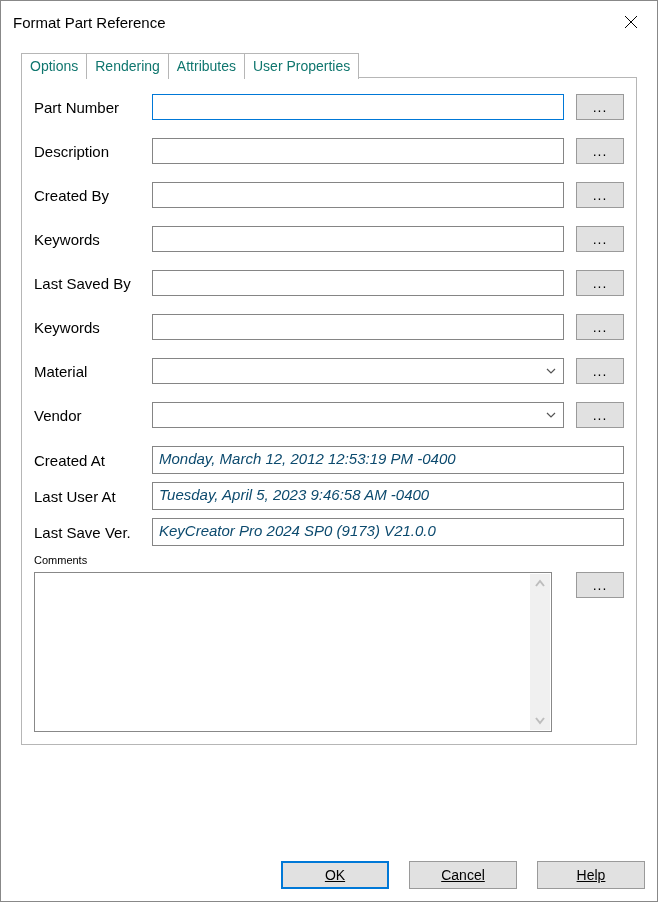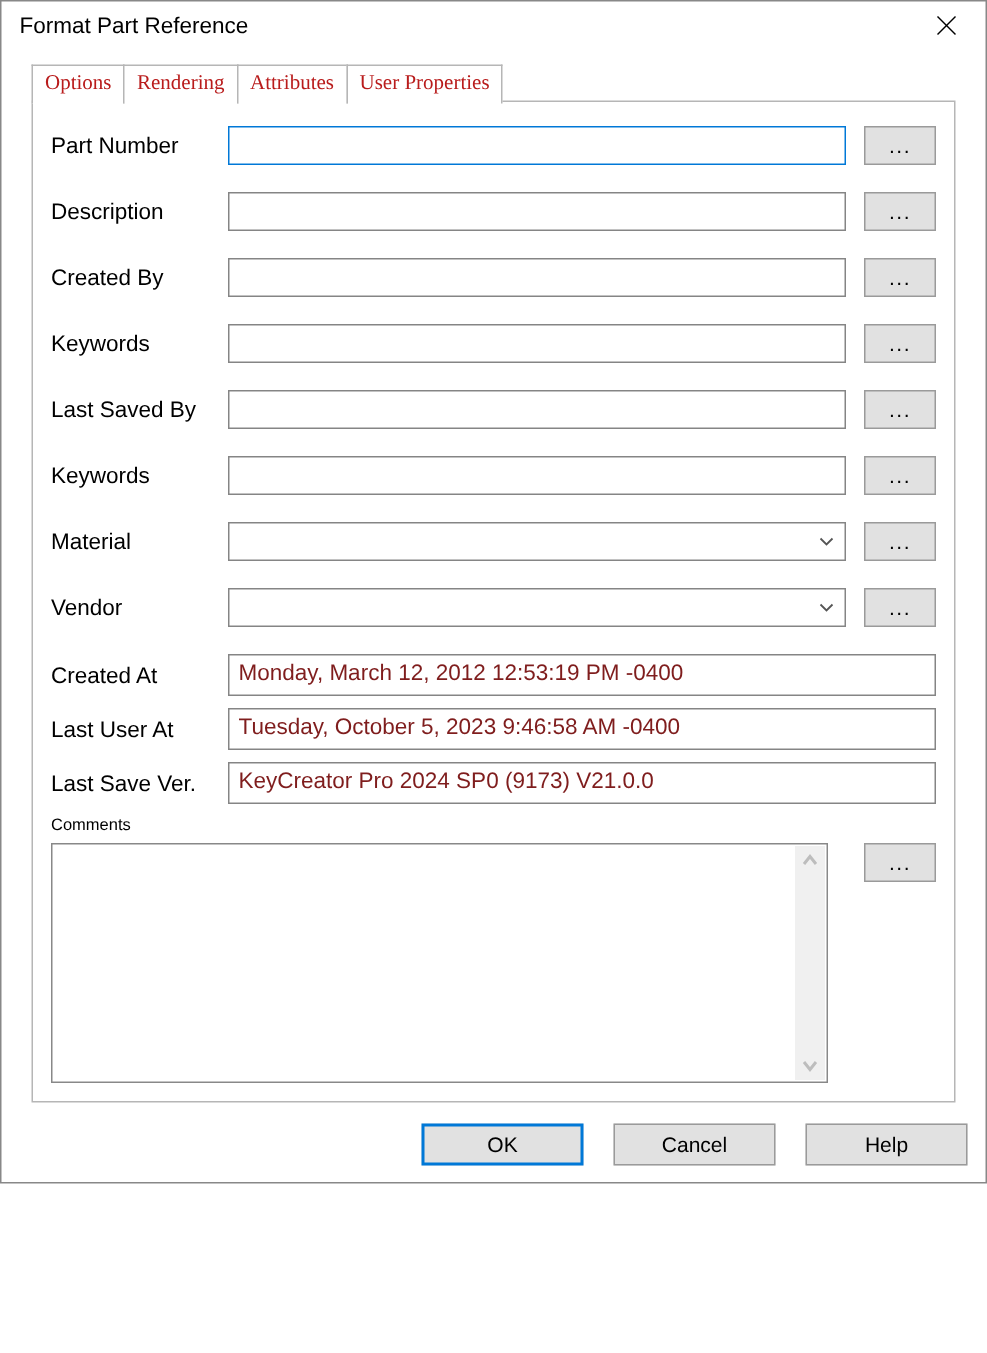--- a/index.html
+++ b/index.html
@@ -8,21 +8,21 @@
     font-family: "Segoe UI", Tahoma, sans-serif;
     font-size: 14px;
     color: #000;
     background: #fff;
     width: 658px;
     height: 902px;
     overflow: hidden;
   }
   .window {
     width: 658px;
-    height: 789px;
+    height: 902px;
     border: 1px solid #888;
     background: #fff;
     display: flex;
     flex-direction: column;
   }
   .titlebar {
     height: 42px;
     display: flex;
     align-items: center;
     justify-content: space-between;
@@ -52,22 +52,21 @@
   }
   .tab {
     border: 1px solid #b6b6b6;
     border-bottom: none;
     padding: 4px 8px 5px 8px;
     margin-right: -1px;
     background: #fff;
     cursor: pointer;
     position: relative;
     font-size: 14px;
-    color: #b91c1c;
-    font-family: Liberation Serif, serif;
+    color: #0f766e;
   }
   .tab.inactive {
     top: 2px;
   }
   .tab.active {
     border-color: #b6b6b6;
     padding: 5px 10px 6px 10px;
     top: 1px;
     z-index: 3;
     background: #fff;
@@ -149,21 +148,22 @@
     color: #555;
   }
   .combo-arrow svg { width: 10px; height: 6px; }
   .readonly {
     flex: 1;
     height: 28px;
     border: 1px solid #858585;
     background: #fff;
     padding: 3px 20px 0 6px;
     font-size: 15px;
-    color: #7f1d1d;
+    color: #0c4a6e;
+    font-style: italic;
   }
   .comments-label {
     font-size: 11px;
     margin: 0 0 6px 0;
   }
   .comments-row {
     display: flex;
     align-items: flex-start;
     gap: 12px;
   }
@@ -195,20 +195,21 @@
   .btn {
     width: 108px;
     height: 28px;
     border: 1px solid #9a9a9a;
     background: #e1e1e1;
     font-size: 14px;
     display: flex;
     align-items: center;
     justify-content: center;
     cursor: pointer;
+    text-decoration: underline;
   }
   .btn.primary {
     border: 2px solid #0078d7;
   }
 </style>
 </head>
 <body>
 
 <div class="window">
 
@@ -295,21 +296,21 @@
           <div class="dotbtn">...</div>
         </div>
 
         <div class="form-row tall">
           <div class="form-label">Created At</div>
           <div class="readonly">Monday, March 12, 2012 12:53:19 PM -0400</div>
         </div>
 
         <div class="form-row tall">
           <div class="form-label">Last User At</div>
-          <div class="readonly">Tuesday, October 5, 2023 9:46:58 AM -0400</div>
+          <div class="readonly">Tuesday, April 5, 2023 9:46:58 AM -0400</div>
         </div>
 
         <div class="form-row tall">
           <div class="form-label">Last Save Ver.</div>
           <div class="readonly">KeyCreator Pro 2024 SP0 (9173) V21.0.0</div>
         </div>
 
         <div class="comments-label">Comments</div>
         <div class="comments-row">
           <div class="comments-box">

